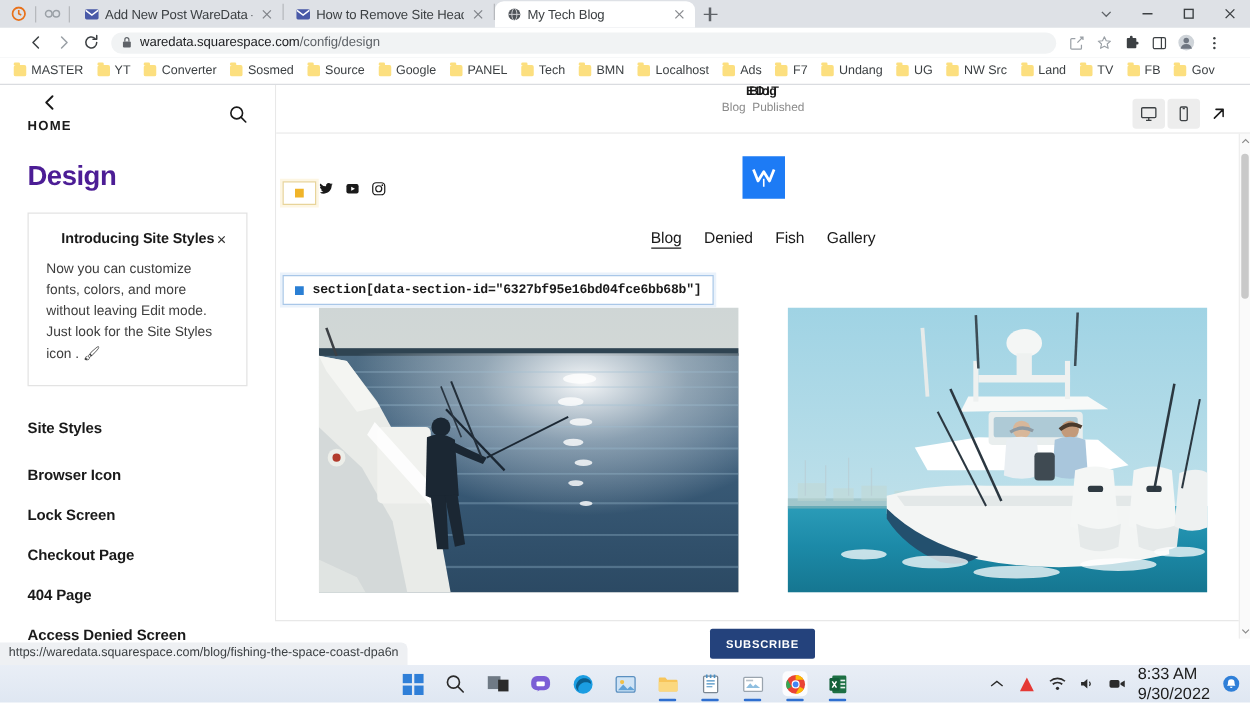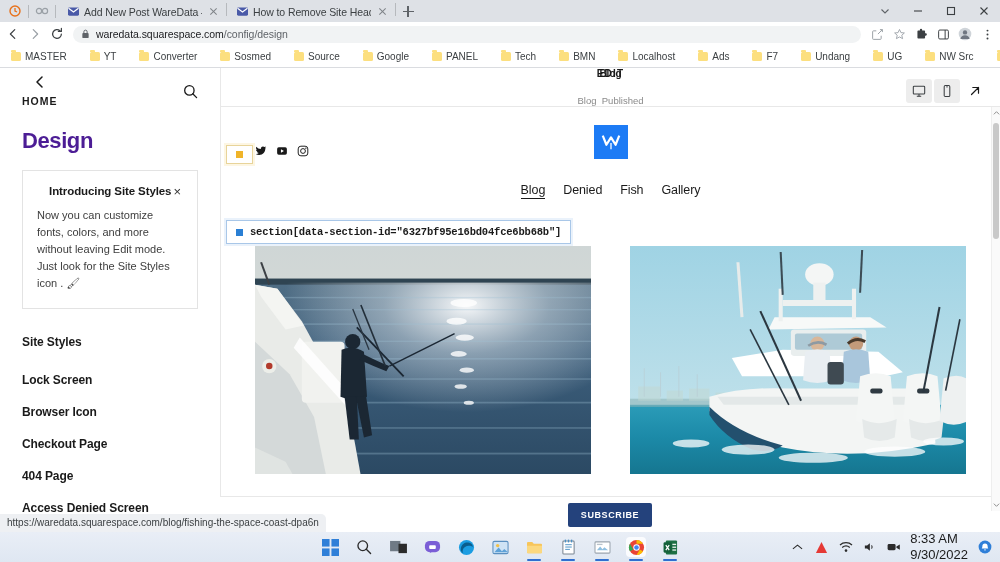--- a/index.html
+++ b/index.html
@@ -47,33 +47,33 @@
     content: ""; position: absolute; background: #5f6368;
   }
   .newtab::before { width: 11px; height: 1.4px; }
   .newtab::after  { width: 1.4px; height: 11px; }
 
   .wincontrols { position: absolute; right: 0; top: 0; height: 22px; display: flex; }
   .wc { width: 33px; height: 22px; display: flex; align-items: center; justify-content: center; }
 
   .toolbar {
     height: 24px; background: #ffffff; display: flex; align-items: center;
-    padding: 0 3px; gap: 2px;
+    padding: 0 19px; gap: 2px;
   }
   .tbtn { width: 20px; height: 20px; display: flex; align-items: center; justify-content: center; flex: 0 0 20px; }
   .omnibox {
     flex: 1 1 auto; height: 17px; background: #f1f3f4; border-radius: 9px;
     display: flex; align-items: center; padding: 0 8px; gap: 6px; margin: 0 4px;
   }
   .omni-url { font-size: 10.5px; color: #202124; white-space: nowrap; letter-spacing: -0.05px; }
   .omni-url .dim { color: #5f6368; }
 
   .bookmarks {
     height: 22px; background: #ffffff; display: flex; align-items: center;
-    padding: 0 6px; gap: 13px; border-bottom: 1px solid #dadce0; overflow: hidden;
+    padding: 0 6px; gap: 1px; border-bottom: 1px solid #dadce0; overflow: hidden;
   }
   .bm { display: flex; align-items: center; gap: 4px; padding: 2px 5px; border-radius: 4px; flex: 0 0 auto; }
   .bm-ico {
     width: 10px; height: 9px; background: #fcdf7f; border-radius: 1.5px; flex: 0 0 10px;
     position: relative;
   }
   .bm-ico::after {
     content: ""; position: absolute; left: 0; top: -2px; width: 5px; height: 2px;
     background: #fcdf7f; border-radius: 1px 1px 0 0;
   }
@@ -102,21 +102,21 @@
 
   
   .preview { flex: 1 1 auto; background: #fff; position: relative; border-left: 1px solid #e8e8e8; }
   .pv-bar {
     height: 39px; display: flex; align-items: center; padding: 0 12px;
     border-bottom: 1px solid #e8e8e8; position: relative; background: #fff; flex-direction: column;
   }
   .pv-edit { font-size: 10px; font-weight: bold; letter-spacing: 1.2px; color: #1a1a1a; }
   .pv-center { position: absolute; left: 0; right: 0; text-align: center; pointer-events: none; }
   .pv-ct-title { font-size: 10px; font-weight: bold; color: #1a1a1a; }
-  .pv-ct-sub { font-size: 9.5px; color: #8a8a8a; margin-top: 16px; }
+  .pv-ct-sub { font-size: 9.5px; color: #8a8a8a; margin-top: 2px; }
   .pv-right { margin-left: auto; display: flex; align-items: center; gap: 2px; }
   .pv-btn { width: 26px; height: 24px; display: flex; align-items: center; justify-content: center; border-radius: 3px; }
   .pv-btn.on { background: #ededed; }
 
   .pv-body { position: relative; height: 404px; overflow: hidden; background: #fff; }
 
   
   .sel-tip {
     position: absolute; display: inline-flex; align-items: center; gap: 7px;
     background: #fff; font-family: "Liberation Mono", monospace;
@@ -230,20 +230,31 @@
         <svg width="11" height="11" viewBox="0 0 12 12">
             <rect x="0" y="1.5" width="12" height="9" rx="1.5" fill="#4a5aa8"></rect>
             <path d="M0.6 2.5L6 6.6l5.4-4.1" stroke="#fff" stroke-width="1.3" fill="none"></path>
           </svg>
       </span>
       <span class="tab-title">How to Remove Site Header Sq</span>
       <span class="tab-x"></span>
     </div>
     <div class="tab-divider"></div>
 
+    <div class="tab active" style="min-width:160px;">
+      <span class="tab-fav">
+        <svg width="11" height="11" viewBox="0 0 12 12">
+            <circle cx="6" cy="6" r="5.2" fill="#4f5358"></circle>
+            <ellipse cx="6" cy="6" rx="2.2" ry="5.2" fill="none" stroke="#d8dadd" stroke-width=".8"></ellipse>
+            <path d="M1 6h10" stroke="#d8dadd" stroke-width=".8"></path>
+          </svg>
+      </span>
+      <span class="tab-title">My Tech Blog</span>
+      <span class="tab-x" style="margin-left:22px;"></span>
+    </div>
 
     <div class="newtab"></div>
 
     <div class="wincontrols">
       <div class="wc">
         <svg width="10" height="10" viewBox="0 0 10 10">
             <path d="M1.5 3.5L5 7l3.5-3.5" stroke="#5f6368" stroke-width="1.1" fill="none"></path>
           </svg>
       </div>
       <div class="wc">
@@ -433,22 +444,22 @@
 
       <div class="promo">
         <div class="promo-head">
           <span class="promo-title">Introducing Site Styles</span>
           <span class="promo-x">×</span>
         </div>
         <div class="promo-body"><span>Now you can customize fonts, colors, and more without leaving Edit mode. Just look for the Site Styles icon .</span> <span>🖌</span></div>
       </div>
 
       <div class="sb-section">Site Styles</div>
+      <div class="sb-item">Browser Icon</div>
       <div class="sb-item">Lock Screen</div>
-      <div class="sb-item">Browser Icon</div>
       <div class="sb-item">Checkout Page</div>
       <div class="sb-item">404 Page</div>
       <div class="sb-item">Access Denied Screen</div>
       <div class="sb-item">Social Sharing</div>
 
     </div>
 
     <div class="preview">
       <div class="pv-bar">
         <span class="pv-edit">EDIT</span>

